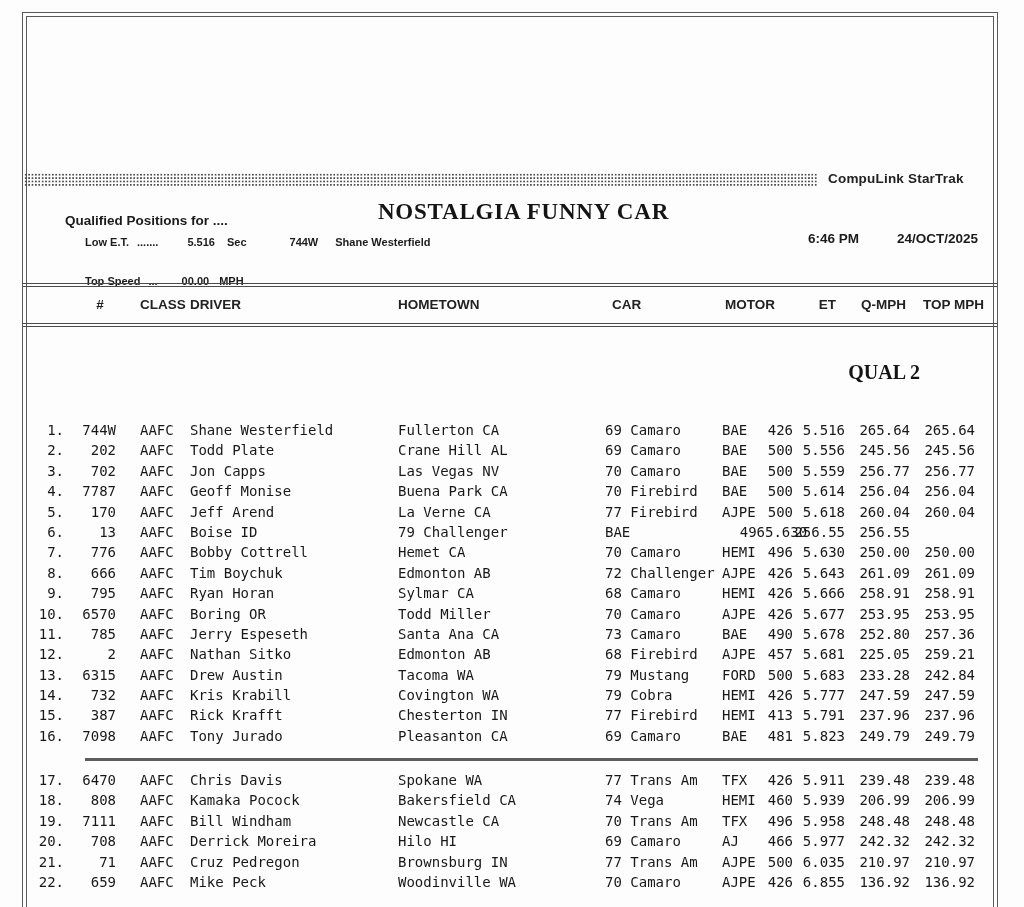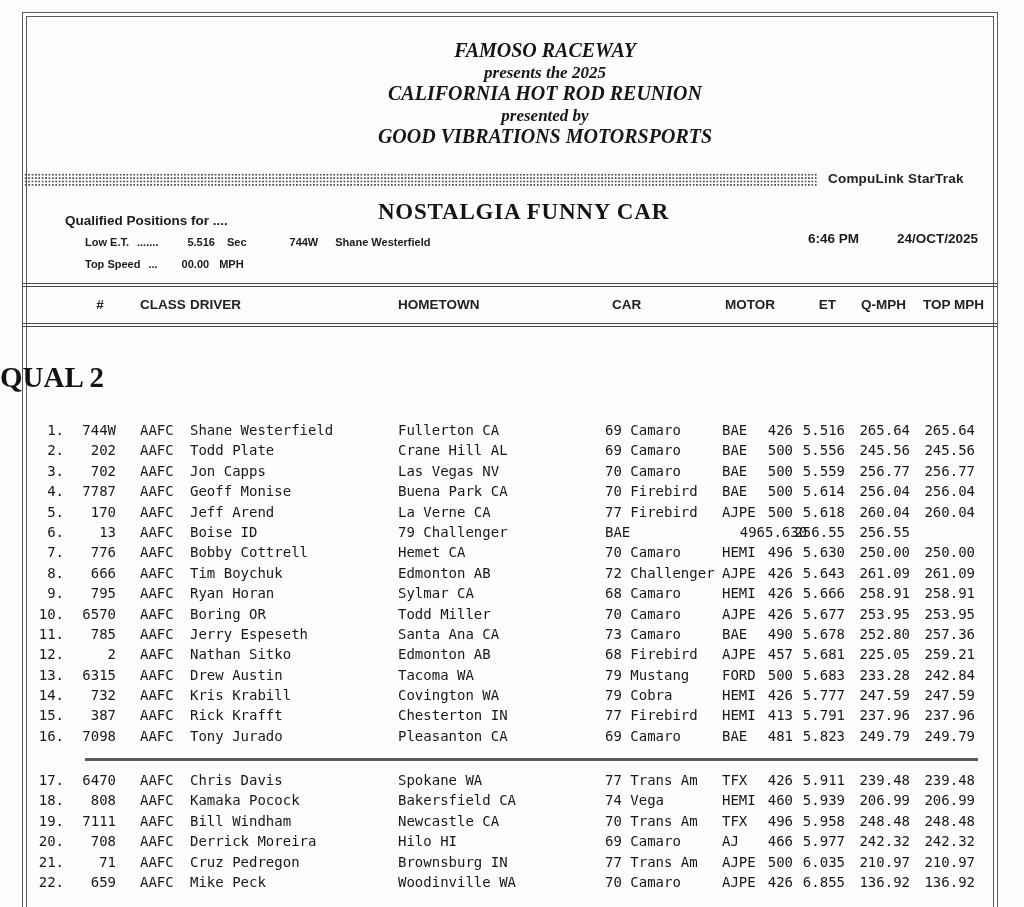--- a/index.html
+++ b/index.html
@@ -35,21 +35,21 @@
 
   
   .category-title {
     position:absolute; top:199px; left:0; width:871px; padding-left:176px;
     text-align:center; font-family:"Liberation Serif", serif;
     font-weight:bold; font-size:23px; letter-spacing:0.8px; color:#141414;
   }
   .qp-label { position:absolute; left:65px; top:213px; font-size:13.5px; font-weight:bold; }
   .stat-line { position:absolute; font-size:11px; font-weight:bold; white-space:pre; display:flex; align-items:baseline; }
   .low-et-line  { left:85px; top:236px; }
-  .top-speed-line { left:85px; top:258px; }
+  .top-speed-line { left:85px; top:275px; }
   .g8  { margin-left:8px; }  .g10 { margin-left:10px; } .g12 { margin-left:12px; }
   .g17 { margin-left:17px; } .g24 { margin-left:24px; } .g29 { margin-left:29px; }
   .g43 { margin-left:43px; }
   .datetime { position:absolute; left:808px; top:231px; display:flex; gap:38px; font-size:13.5px; font-weight:bold; }
 
   
   .dbl-rule { position:absolute; left:23px; width:974px; height:4px;
     border-top:1px solid #4a4a4a; border-bottom:1px solid #4a4a4a; }
   .rule-1 { top:283px; } .rule-2 { top:323px; }
 
@@ -65,22 +65,22 @@
   .h-pos   { text-align:center; padding-left:14px; }
   .h-cls   { padding-left:22px; }
   .h-car   { padding-left:7px; }
   .h-motor { grid-column:7 / 9; padding-left:3px; }
   .h-et    { text-align:right; padding-right:9px; }
   .h-qmph  { text-align:right; padding-right:4px; }
   .h-tmph  { text-align:right; margin-right:-9px; }
 
   .qual-title {
     position:absolute; top:361px; left:0; width:1024px; padding-right:104px;
-    text-align:left; font-family:"Liberation Serif", serif;
-    font-weight:bold; font-size:29px; color:#141414;
+    text-align:right; font-family:"Liberation Serif", serif;
+    font-weight:bold; font-size:20px; color:#141414;
   }
 
   .results { position:absolute; left:30px; width:945px;
     font-family:"DejaVu Sans Mono", monospace; font-size:14px; color:#181818; }
   .results-main { top:420px; }
   .results-nq   { top:770px; }
   .row { line-height:20.4px; height:20.4px; }
   .c { white-space:pre; overflow:visible; }
   .pos   { text-align:right; padding-right:4px; }
   .num   { text-align:right; padding-right:2px; }
@@ -91,27 +91,20 @@
   .bump-line { position:absolute; left:85px; top:758px; width:893px; height:2.5px; background:#5c5c5c; }
 </style>
 </head>
 <body>
 
 <div class="sheet">
 
   <div class="frame-outer"></div>
   <div class="frame-inner"></div>
 
-  <div class="masthead">
-    <div class="m-lg">FAMOSO RACEWAY</div>
-    <div class="m-sm">presents the 2025</div>
-    <div class="m-lg">CALIFORNIA HOT ROD REUNION</div>
-    <div class="m-sm">presented by</div>
-    <div class="m-lg">GOOD VIBRATIONS MOTORSPORTS</div>
-  </div>
 
   <div class="dot-band"></div>
   <div class="timing-brand">CompuLink StarTrak</div>
 
   <div class="category-title">NOSTALGIA FUNNY CAR</div>
 
   <div class="qp-label">Qualified Positions for ....</div>
 
   <div class="stat-line low-et-line">
     <span>Low E.T.</span>

